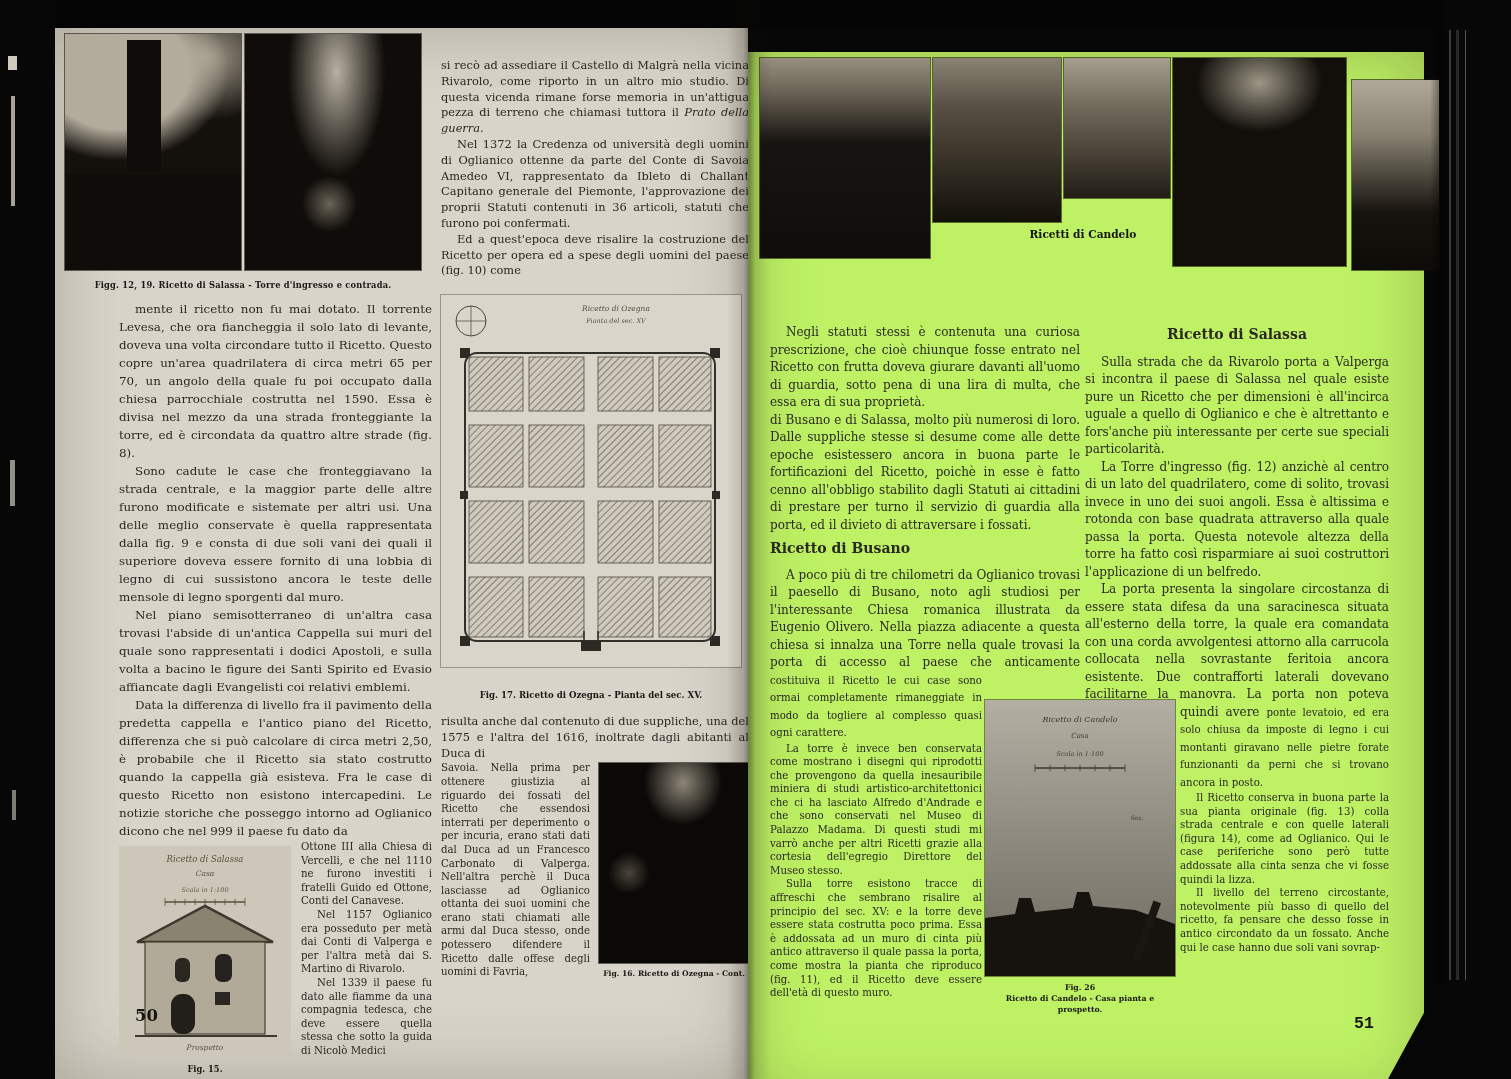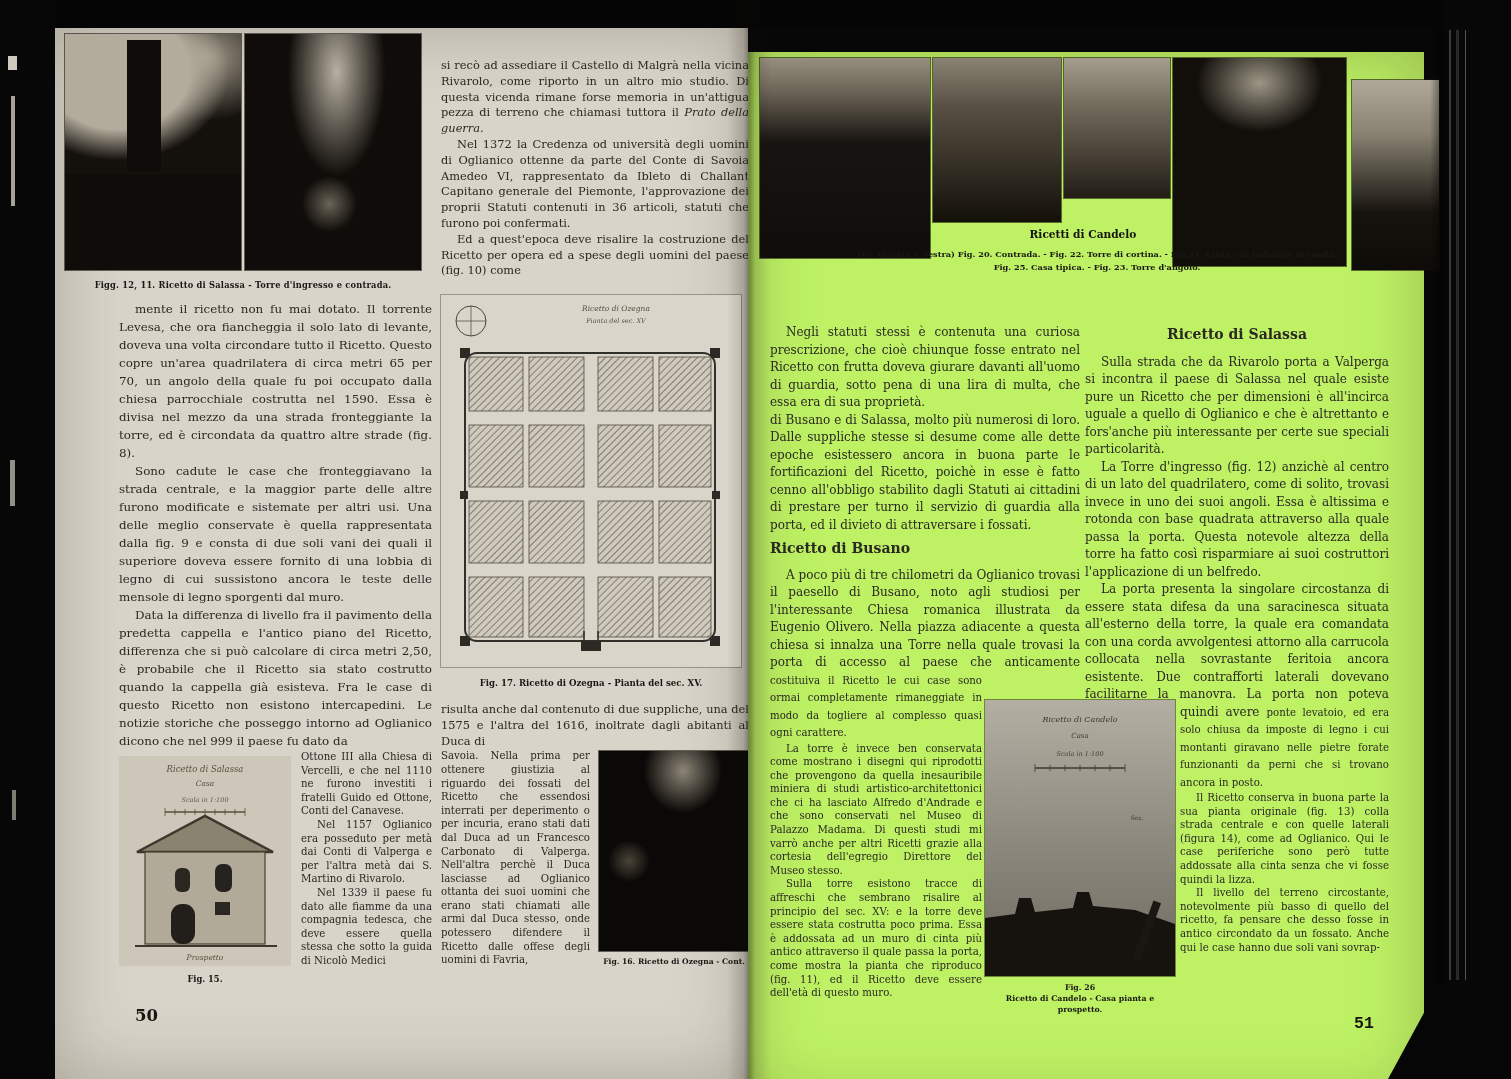--- a/index.html
+++ b/index.html
@@ -42,21 +42,21 @@
   .col-l2{position:absolute;left:386px;top:30px;width:308px;font-size:11.4px;line-height:15.8px;}
   .sm{font-size:10.2px;line-height:13.6px;}
   .smx{font-size:10.2px;line-height:14px;}
 
   .fig15{float:left;width:172px;margin:6px 10px 2px 0;}
   .fig15 svg{display:block;}
   .figcap{font-weight:bold;text-align:center;font-size:8.3px;margin-top:4px;color:#1a1814;}
 
   .fig17{margin:16px 0 10px 0;width:300px;}
   .fig17 svg{display:block;box-shadow:0 0 0 1px rgba(60,55,45,.4);}
-  .fig17 .figcap{font-size:8.6px;margin-top:9px;}
+  .fig17 .figcap{font-size:8.6px;margin-top:21px;}
 
   .fig16{float:right;width:150px;margin:2px 0 4px 9px;}
   .ph16{width:150px;height:200px;
      background:radial-gradient(56px 60px at 56% 10%,#8d8677 0%,rgba(141,134,119,0) 70%),
                 radial-gradient(30px 30px at 20% 55%,#4a4439 0%,rgba(74,68,57,0) 70%),#0b0907;
      box-shadow:0 0 0 1px rgba(20,16,10,.6);}
   .fig16 .figcap{font-size:7.6px;}
 
   
   .s1{left:12px;top:6px;width:170px;height:200px;
@@ -91,25 +91,26 @@
   i{font-style:italic;}
 </style>
 </head>
 <body>
 
 <div class="canvas">
 
   <div class="page page-left">
     <div class="ph ph12"></div>
     <div class="ph ph14"></div>
-    <div class="cap cap-1214">Figg. 12, 11. Ricetto di Salassa - Torre d'ingresso e contrada.</div>
+    <div class="cap cap-1214">Figg. 12, 19. Ricetto di Salassa - Torre d'ingresso e contrada.</div>
 
     <div class="col col-l1">
       <p class="jp ind">mente il ricetto non fu mai dotato. Il torrente Levesa, che ora fiancheggia il solo lato di levante, doveva una volta circondare tutto il Ricetto. Questo copre un'area quadrilatera di circa metri 65 per 70, un angolo della quale fu poi occupato dalla chiesa parrocchiale costrutta nel 1590. Essa è divisa nel mezzo da una strada fronteggiante la torre, ed è circondata da quattro altre strade (fig. 8).</p>
       <p class="jp ind">Sono cadute le case che fronteggiavano la strada centrale, e la maggior parte delle altre furono modificate e sistemate per altri usi. Una delle meglio conservate è quella rappresentata dalla fig. 9 e consta di due soli vani dei quali il superiore doveva essere fornito di una lobbia di legno di cui sussistono ancora le teste delle mensole di legno sporgenti dal muro.</p>
+      <p class="jp ind">Nel piano semisotterraneo di un'altra casa trovasi l'abside di un'antica Cappella sui muri del quale sono rappresentati i dodici Apostoli, e sulla volta a bacino le figure dei Santi Spirito ed Evasio affiancate dagli Evangelisti coi relativi emblemi.</p>
       <p class="jp ind">Data la differenza di livello fra il pavimento della predetta cappella e l'antico piano del Ricetto, differenza che si può calcolare di circa metri 2,50, è probabile che il Ricetto sia stato costrutto quando la cappella già esisteva. Fra le case di questo Ricetto non esistono intercapedini. Le notizie storiche che posseggo intorno ad Oglianico dicono che nel 999 il paese fu dato da</p>
 
       <div class="fig15">
         <svg viewBox="0 0 172 210" width="172" height="210">
           <rect x="0" y="0" width="172" height="210" fill="#cdc7b9"></rect>
           <text x="86" y="16" text-anchor="middle" font-size="8.5" font-style="italic" fill="#55503e">Ricetto di Salassa</text>
           <text x="86" y="30" text-anchor="middle" font-size="7.5" font-style="italic" fill="#55503e">Casa</text>
           <text x="86" y="46" text-anchor="middle" font-size="6.5" font-style="italic" fill="#5c5744">Scala in 1:100</text>
           <line x1="46" y1="56" x2="126" y2="56" stroke="#55503e" stroke-width="1.4"></line>
           <g stroke="#55503e" stroke-width="0.8">
@@ -205,24 +206,20 @@
     <div class="pagenum pn-50">50</div>
   </div>
 
   <div class="page page-right">
     <div class="ph s1"></div>
     <div class="ph s2"></div>
     <div class="ph s3"></div>
     <div class="ph s4"></div>
     <div class="ph s5"></div>
     <div class="strip-title">Ricetti di Candelo</div>
-    <div class="strip-cap">
-      <div>(Da sinistra a destra) Fig. 20. Contrada. - Fig. 22. Torre di cortina. - Fig 24. Cinta con ballatoio di ronda.</div>
-      <div>Fig. 25. Casa tipica. - Fig. 23. Torre d'angolo.</div>
-    </div>
 
     <div class="col col-r1">
       <p class="jp ind">Negli statuti stessi è contenuta una curiosa prescrizione, che cioè chiunque fosse entrato nel Ricetto con frutta doveva giurare davanti all'uomo di guardia, sotto pena di una lira di multa, che essa era di sua proprietà.</p>
       <p class="jp">di Busano e di Salassa, molto più numerosi di loro. Dalle suppliche stesse si desume come alle dette epoche esistessero ancora in buona parte le fortificazioni del Ricetto, poichè in esse è fatto cenno all'obbligo stabilito dagli Statuti ai cittadini di prestare per turno il servizio di guardia alla porta, ed il divieto di attraversare i fossati.</p>
       <div class="hd">Ricetto di Busano</div>
       <p class="jp ind"><span>A poco più di tre chilometri da Oglianico trovasi il paesello di Busano, noto agli studiosi per l'interessante Chiesa romanica illustrata da Eugenio Olivero. Nella piazza adiacente a questa chiesa si innalza una Torre nella quale trovasi la porta di accesso al paese che anticamente </span><span class="sp-r"></span><span class="smx">costituiva il Ricetto le cui case sono ormai completamente rimaneggiate in modo da togliere al complesso quasi ogni carattere.</span></p>
       <p class="jp sm ind">La torre è invece ben conservata come mostrano i disegni qui riprodotti che provengono da quella inesauribile miniera di studi artistico-architettonici che ci ha lasciato Alfredo d'Andrade e che sono conservati nel Museo di Palazzo Madama. Di questi studi mi varrò anche per altri Ricetti grazie alla cortesia dell'egregio Direttore del Museo stesso.</p>
       <p class="jp sm ind">Sulla torre esistono tracce di affreschi che sembrano risalire al principio del sec. XV: e la torre deve essere stata costrutta poco prima. Essa è addossata ad un muro di cinta più antico attraverso il quale passa la porta, come mostra la pianta che riproduco (fig. 11), ed il Ricetto deve essere dell'età di questo muro.</p>
     </div>
 

